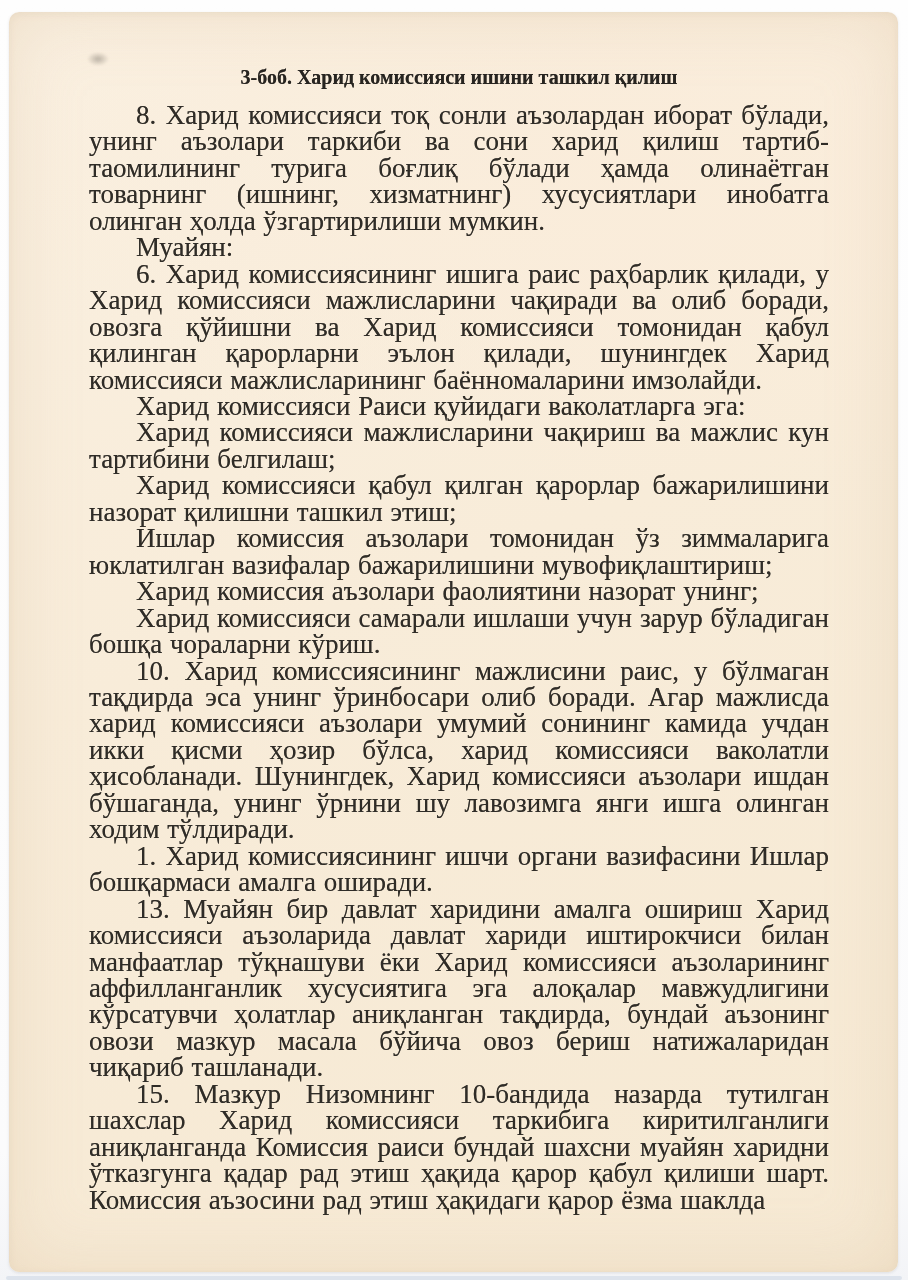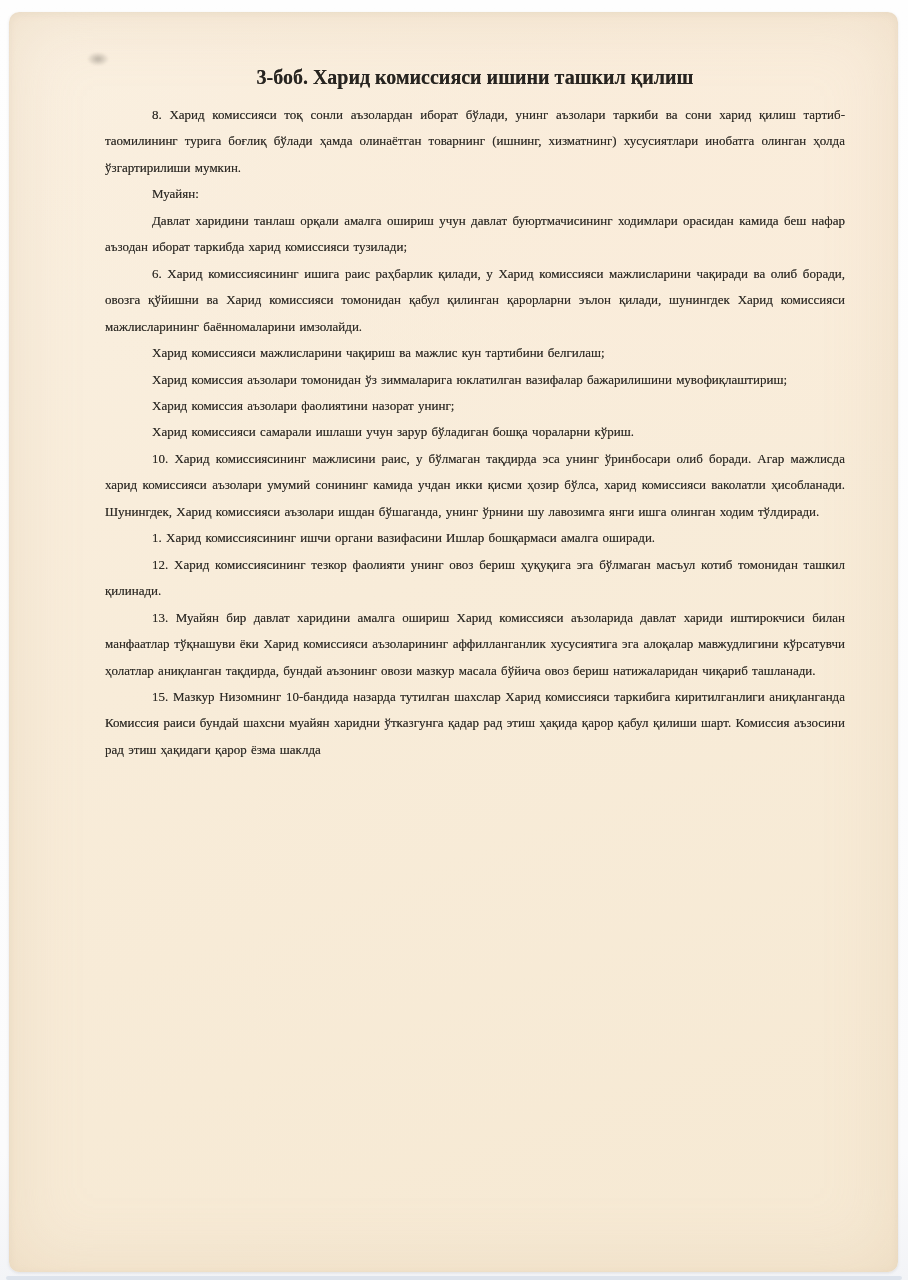--- a/index.html
+++ b/index.html
@@ -47,62 +47,62 @@
     position: absolute;
     left: 78px;
     top: 40px;
     width: 22px;
     height: 14px;
     background: radial-gradient(closest-side, rgba(96, 90, 82, 0.40), rgba(96, 90, 82, 0));
     filter: blur(1px);
   }
   .content {
     position: absolute;
-    left: 96px;
+    left: 80px;
     top: 52px;
     width: 740px;
     color: #2f2c27;
   }
   .doc-title {
     margin: 0 0 12px 0;
     font-size: 20px;
     line-height: 26px;
     font-weight: bold;
     text-align: center;
     color: #272420;
     text-shadow: 0 0 0.5px rgba(35, 32, 28, 0.65);
   }
   .doc-par {
     margin: 0;
-    font-size: 13px;
+    font-size: 27px;
     line-height: 26.45px;
     text-align: justify;
     text-indent: 47px;
     word-spacing: 1px;
     text-shadow: 0 0 0.45px rgba(42, 39, 34, 0.6);
   }
 </style>
 </head>
 <body>
 
 <div class="scan-bg"></div>
 
 <div class="paper">
   <div class="smudge"></div>
   <div class="content">
     <h1 class="doc-title">3-боб. Харид комиссияси ишини ташкил қилиш</h1>
     <p class="doc-par">8. Харид комиссияси тоқ сонли аъзолардан иборат бўлади, унинг аъзолари таркиби ва сони харид қилиш тартиб-таомилининг турига боғлиқ бўлади ҳамда олинаётган товарнинг (ишнинг, хизматнинг) хусусиятлари инобатга олинган ҳолда ўзгартирилиши мумкин.</p>
     <p class="doc-par">Муайян:</p>
-    <p class="doc-par">Давлат харидини танлаш орқали амалга ошириш учун давлат буюртмачисининг ходимлари орасидан камида беш нафар аъзодан иборат таркибда харид комиссияси тузилади;</p>
     <p class="doc-par">6. Харид комиссиясининг ишига раис раҳбарлик қилади, у Харид комиссияси мажлисларини чақиради ва олиб боради, овозга қўйишни ва Харид комиссияси томонидан қабул қилинган қарорларни эълон қилади, шунингдек Харид комиссияси мажлисларининг баённомаларини имзолайди.</p>
+    <p class="doc-par">Харид комиссияси Раиси қуйидаги ваколатларга эга:</p>
     <p class="doc-par">Харид комиссияси мажлисларини чақириш ва мажлис кун тартибини белгилаш;</p>
-    <p class="doc-par">Харид комиссия аъзолари томонидан ўз зиммаларига юклатилган вазифалар бажарилишини мувофиқлаштириш;</p>
+    <p class="doc-par">Харид комиссияси қабул қилган қарорлар бажарилишини назорат қилишни ташкил этиш;</p>
+    <p class="doc-par">Ишлар комиссия аъзолари томонидан ўз зиммаларига юклатилган вазифалар бажарилишини мувофиқлаштириш;</p>
     <p class="doc-par">Харид комиссия аъзолари фаолиятини назорат унинг;</p>
     <p class="doc-par">Харид комиссияси самарали ишлаши учун зарур бўладиган бошқа чораларни кўриш.</p>
     <p class="doc-par">10. Харид комиссиясининг мажлисини раис, у бўлмаган тақдирда эса унинг ўринбосари олиб боради. Агар мажлисда харид комиссияси аъзолари умумий сонининг камида учдан икки қисми ҳозир бўлса, харид комиссияси ваколатли ҳисобланади. Шунингдек, Харид комиссияси аъзолари ишдан бўшаганда, унинг ўрнини шу лавозимга янги ишга олинган ходим тўлдиради.</p>
     <p class="doc-par">1. Харид комиссиясининг ишчи органи вазифасини Ишлар бошқармаси амалга оширади.</p>
-    <p class="doc-par">12. Харид комиссиясининг тезкор фаолияти унинг овоз бериш ҳуқуқига эга бўлмаган масъул котиб томонидан ташкил қилинади.</p>
     <p class="doc-par">13. Муайян бир давлат харидини амалга ошириш Харид комиссияси аъзоларида давлат хариди иштирокчиси билан манфаатлар тўқнашуви ёки Харид комиссияси аъзоларининг аффилланганлик хусусиятига эга алоқалар мавжудлигини кўрсатувчи ҳолатлар аниқланган тақдирда, бундай аъзонинг овози мазкур масала бўйича овоз бериш натижаларидан чиқариб ташланади.</p>
     <p class="doc-par">15. Мазкур Низомнинг 10-бандида назарда тутилган шахслар Харид комиссияси таркибига киритилганлиги аниқланганда Комиссия раиси бундай шахсни муайян харидни ўтказгунга қадар рад этиш ҳақида қарор қабул қилиши шарт. Комиссия аъзосини рад этиш ҳақидаги қарор ёзма шаклда</p>
   </div>
 </div>
 
 <div class="scanner-edge"></div>
 
 </body></html>

